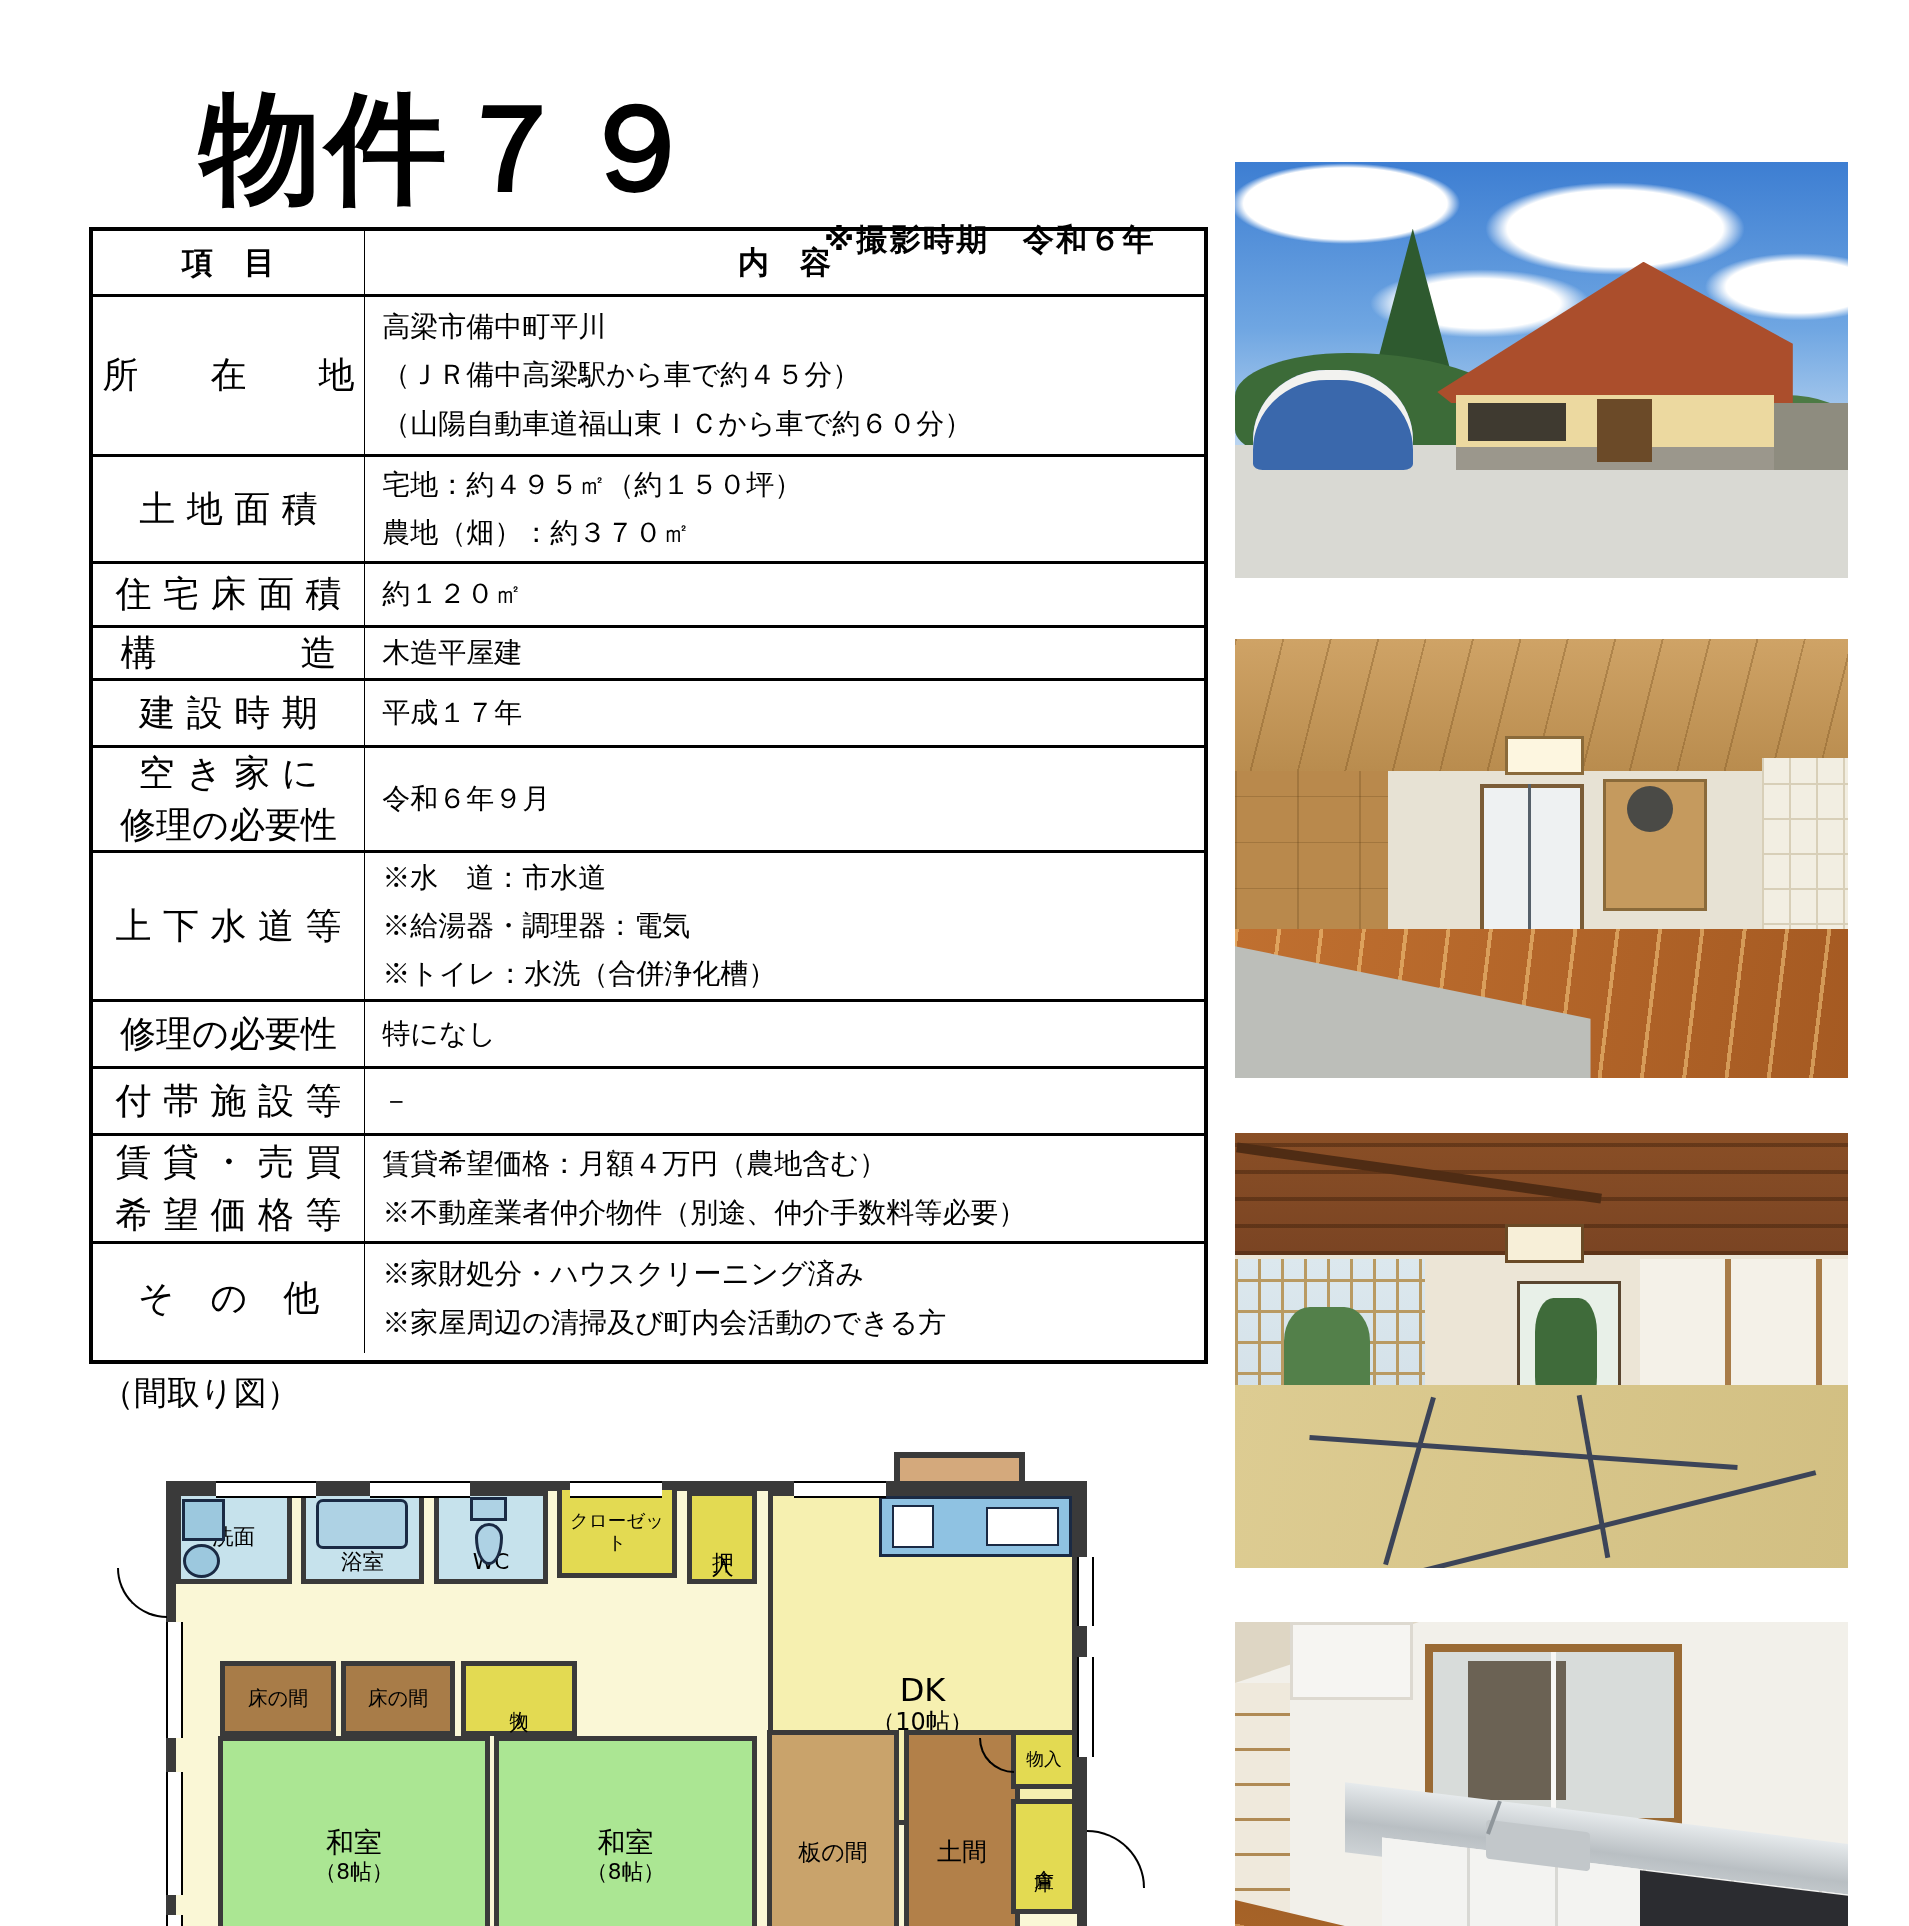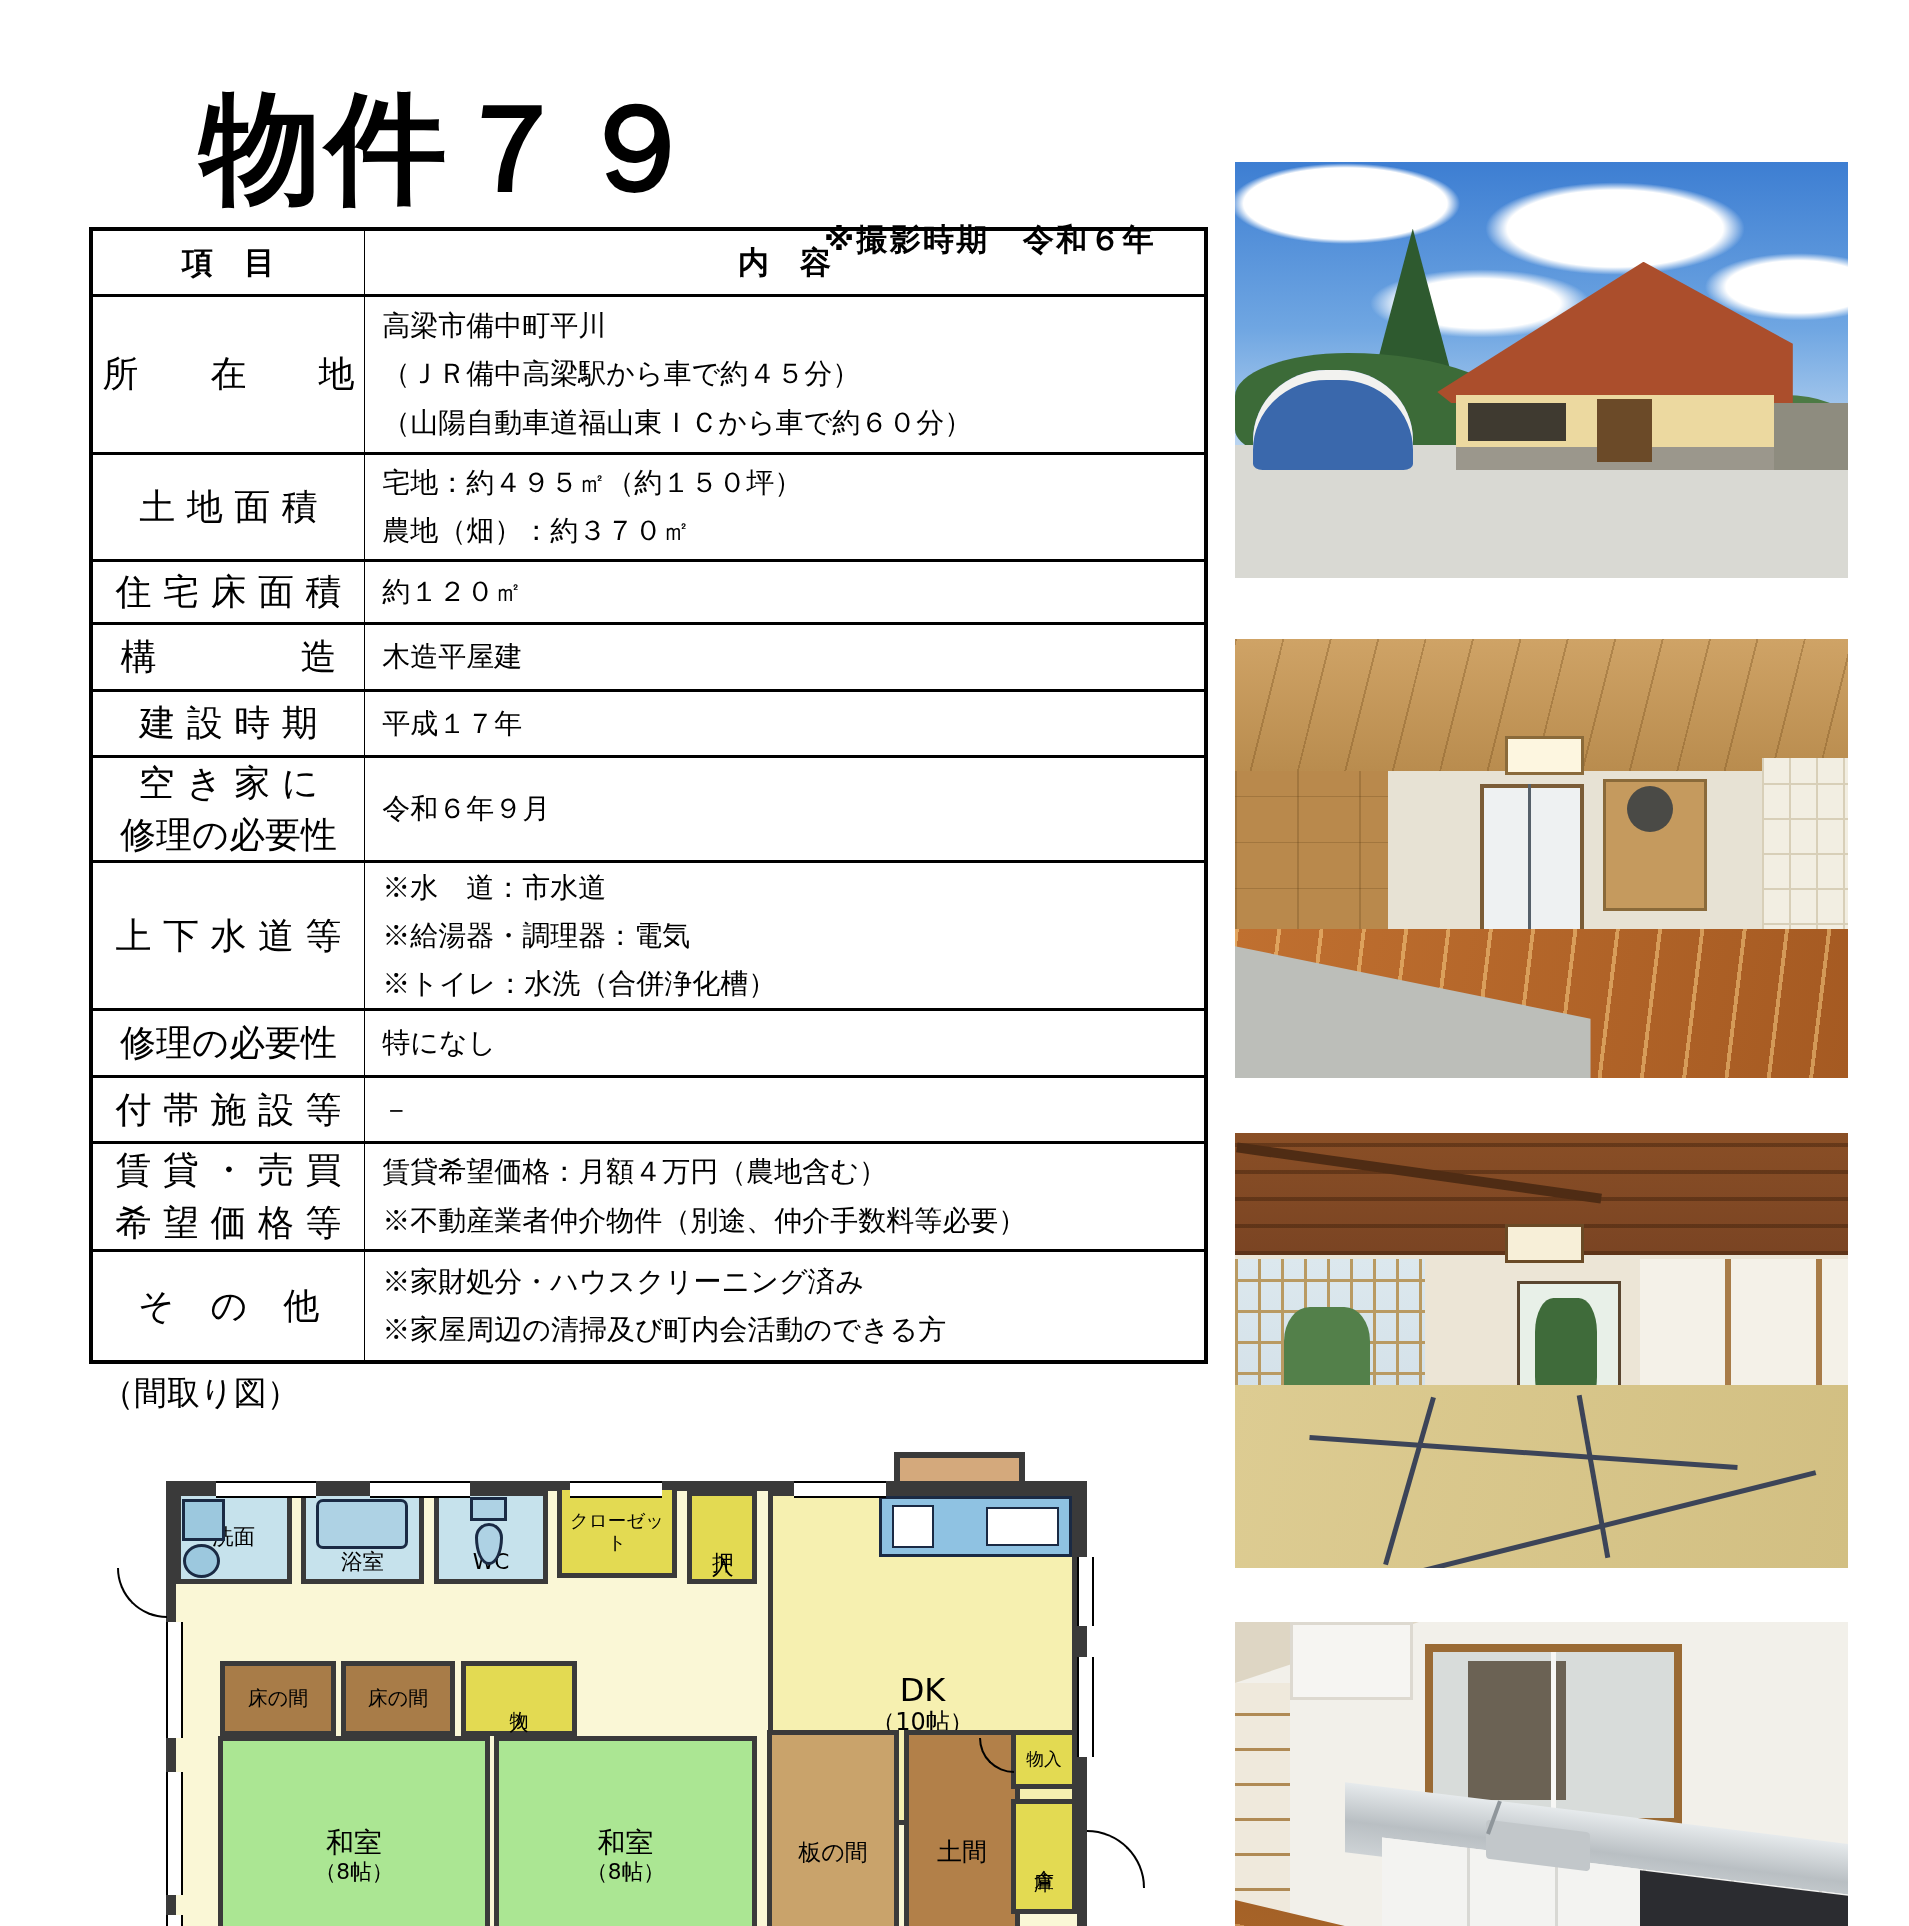--- a/index.html
+++ b/index.html
@@ -70,21 +70,21 @@
       </div>
     </div>
     <div class="r" style="height:64px">
       <div class="lc">
           <span>住 宅 床 面 積</span>
         </div>
       <div class="cc">
           <div>約１２０㎡</div>
         </div>
     </div>
-    <div class="r" style="height:67px">
+    <div class="r" style="height:53px">
       <div class="lc">
           <span>構　　　　造</span>
         </div>
       <div class="cc">
           <div>木造平屋建</div>
         </div>
     </div>
     <div class="r" style="height:67px">
       <div class="lc">
           <span>建 設 時 期</span>

